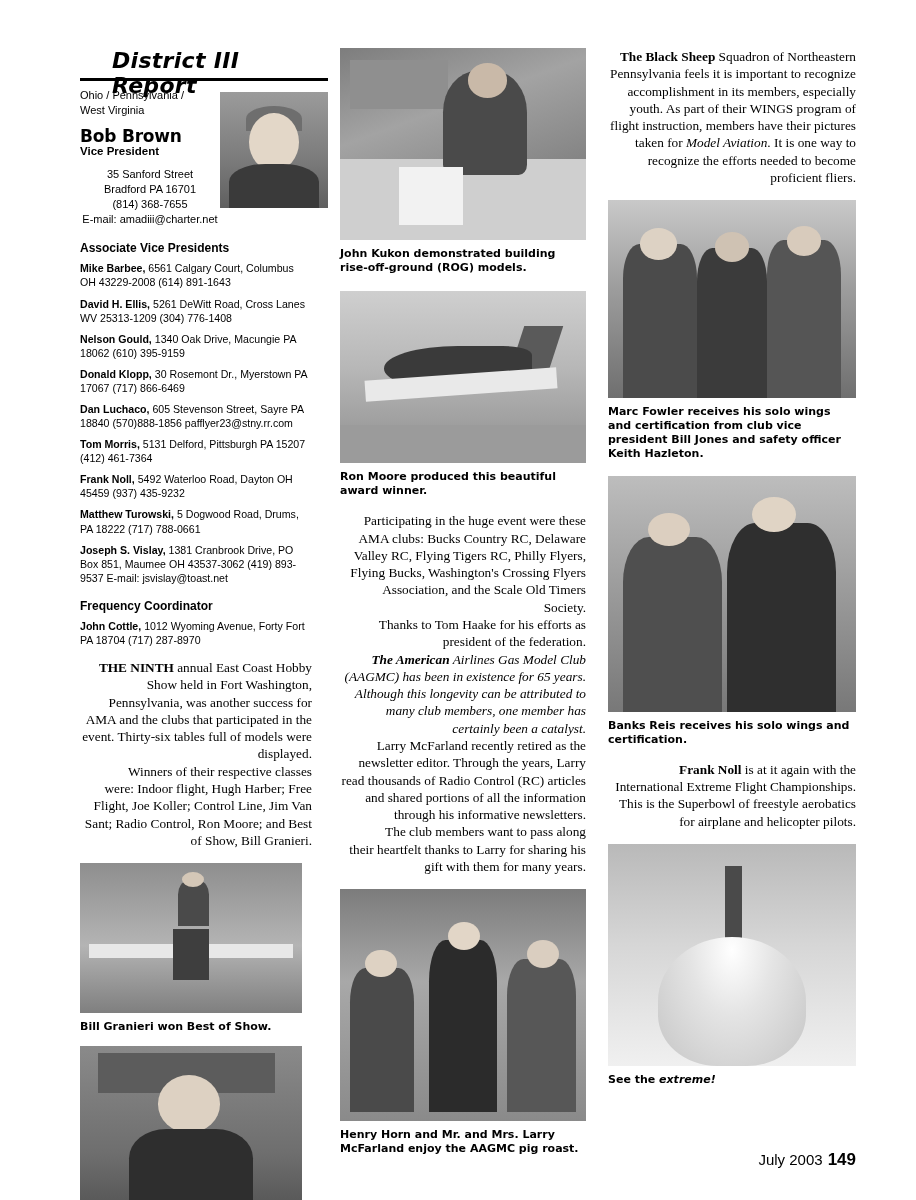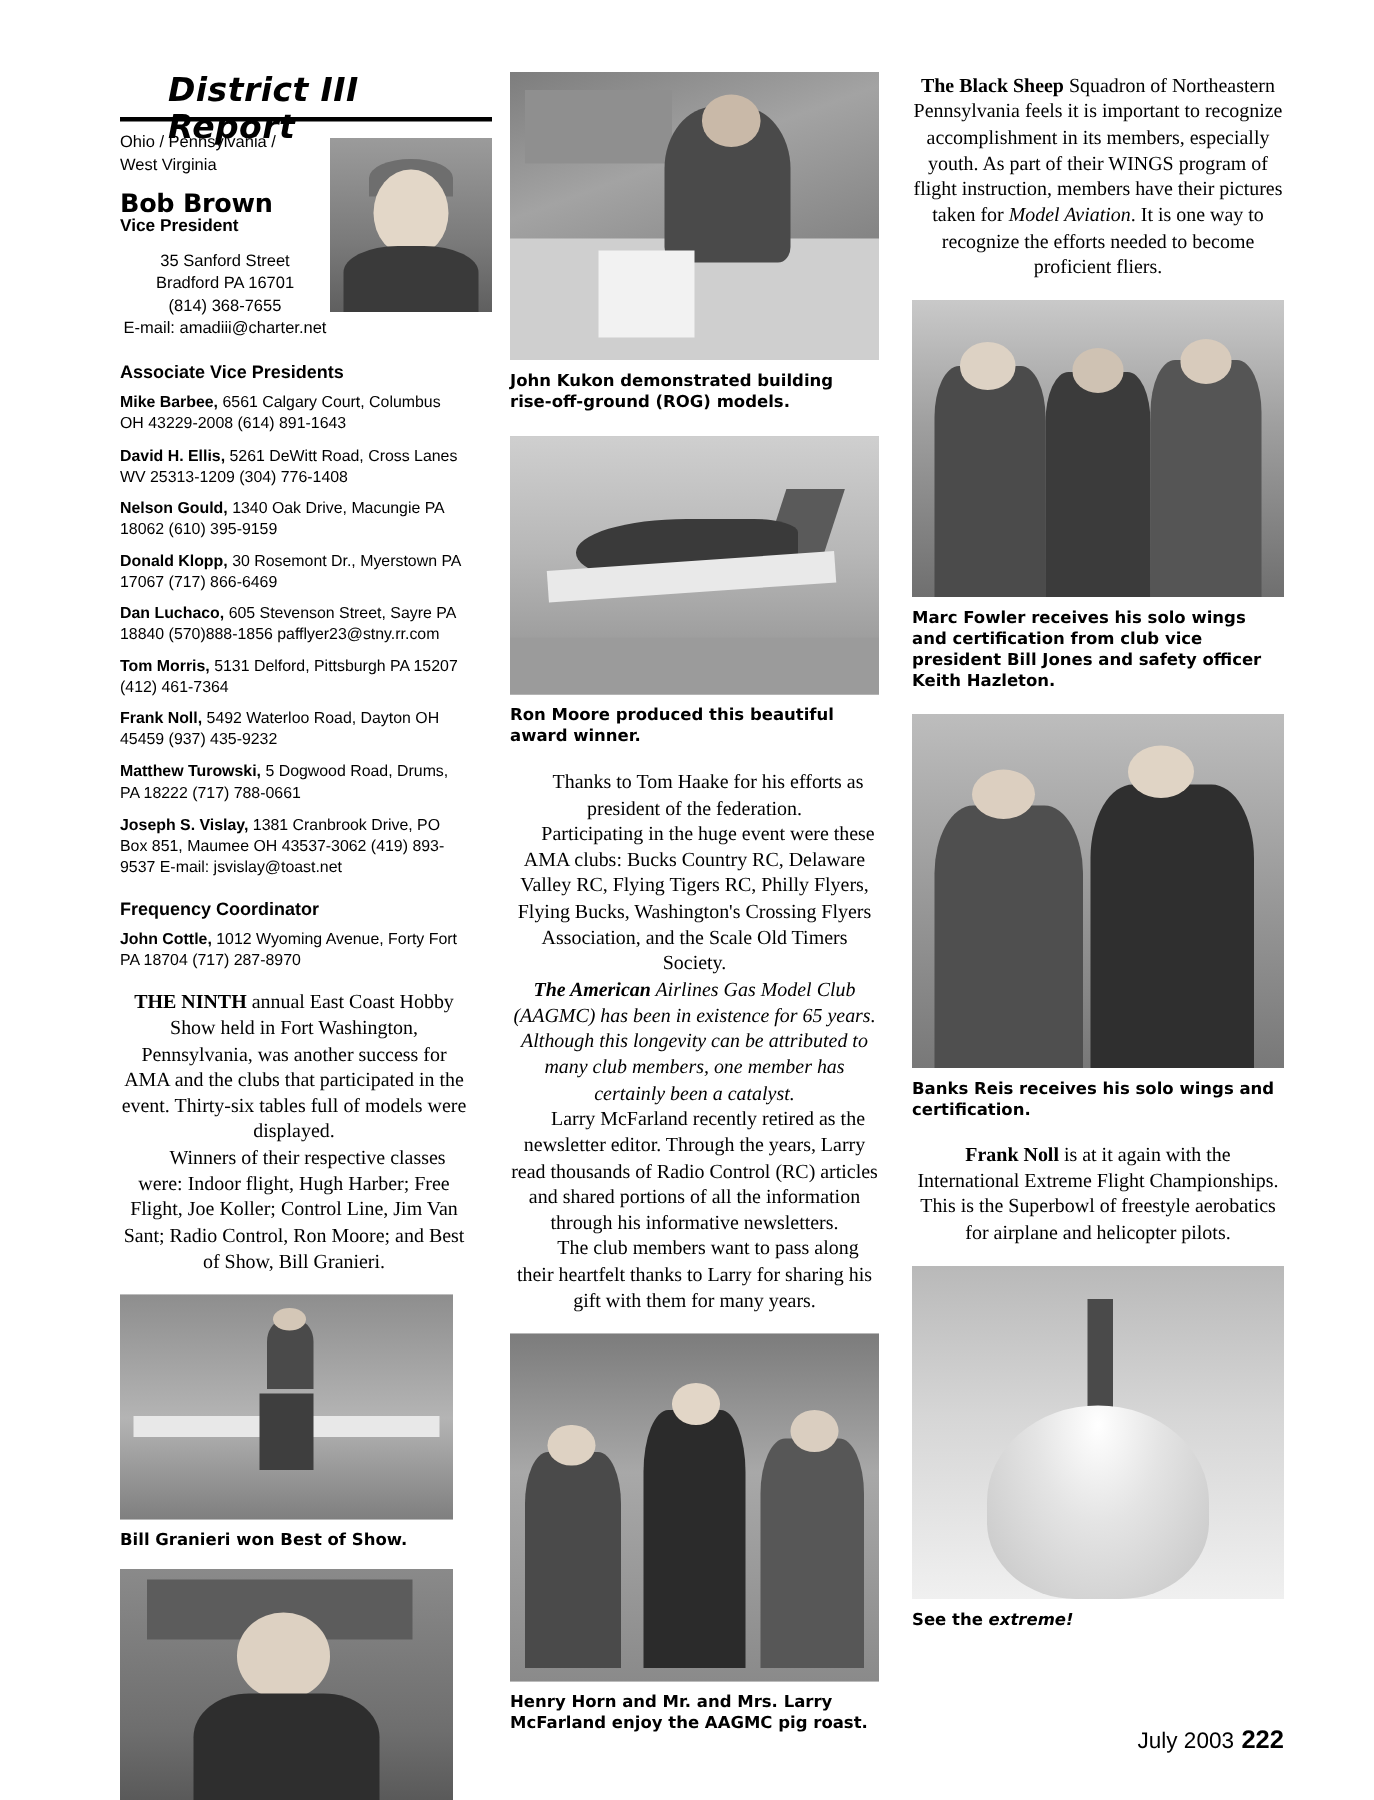--- a/index.html
+++ b/index.html
@@ -93,21 +93,21 @@
     height: 116px;
     overflow: hidden;
     background: #8d8d8d;
   }
 
   
   .body {
     font-family: "Liberation Serif", serif;
     font-size: 13.3px;
     line-height: 1.30;
-    text-align: center;
+    text-align: right;
   }
   .body p { margin: 0 0 0 0; text-indent: 18px; }
   .body p.noindent { text-indent: 0; }
   .body .lead { font-weight: bold; font-variant: normal; }
   .body em { font-style: italic; }
 
   
   .photo {
     position: relative;
     background: #9a9a9a;
@@ -293,22 +293,22 @@
       <div class="ph-inner p-plane">
         <div class="tail"></div>
           <div class="body2"></div>
           <div class="wing"></div>
           <div class="floor"></div>
       </div>
     </div>
     <div class="caption">Ron Moore produced this beautiful award winner.</div>
 
     <div class="body" style="margin-top:14px;">
+      <p>Participating in the huge event were these AMA clubs: Bucks Country RC, Delaware Valley RC, Flying Tigers RC, Philly Flyers, Flying Bucks, Washington's Crossing Flyers Association, and the Scale Old Timers Society.</p>
       <p>Thanks to Tom Haake for his efforts as president of the federation.</p>
-      <p>Participating in the huge event were these AMA clubs: Bucks Country RC, Delaware Valley RC, Flying Tigers RC, Philly Flyers, Flying Bucks, Washington's Crossing Flyers Association, and the Scale Old Timers Society.</p>
       <p class="noindent" style="font-style:italic;"><span class="lead">The American</span><span> Airlines Gas Model Club (AAGMC) has been in existence for 65 years. Although this longevity can be attributed to many club members, one member has certainly been a catalyst.</span></p>
       <p>Larry McFarland recently retired as the newsletter editor. Through the years, Larry read thousands of Radio Control (RC) articles and shared portions of all the information through his informative newsletters.</p>
       <p>The club members want to pass along their heartfelt thanks to Larry for sharing his gift with them for many years.</p>
     </div>
 
     <div class="photo" style="width:246px; height:232px; margin-top:14px;">
       <div class="ph-inner p-picnic">
         <div class="s1"></div>
           <div class="s2"></div>
           <div class="s3"></div>
@@ -356,16 +356,16 @@
       <div class="ph-inner p-rocket">
         <div class="rk"></div>
           <div class="smk"></div>
       </div>
     </div>
     <div class="caption"><span>See the </span><em>extreme!</em></div>
 
   </div>
 
   <div class="footer">
-    <span class="mo">July 2003</span><span class="pg">222</span>
+    <span class="mo">July 2003</span><span class="pg">149</span>
   </div>
 
 </div>
 
 </body></html>

